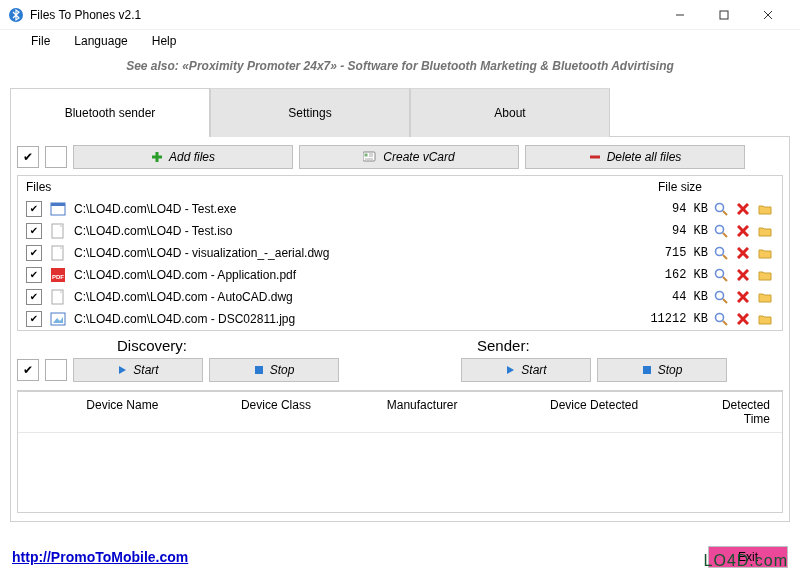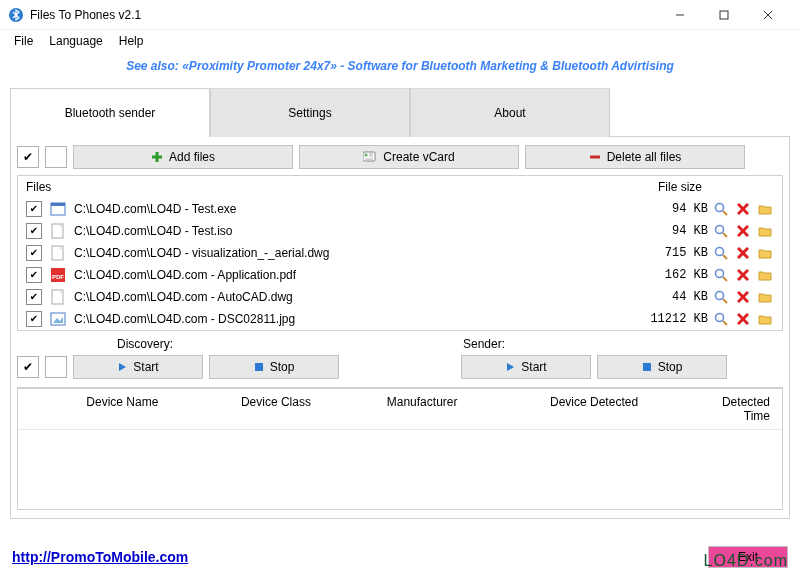--- a/index.html
+++ b/index.html
@@ -22,25 +22,25 @@
   border-bottom: 1px solid #f0f0f0;
 }
 .titlebar .title-icon { width: 16px; height: 16px; margin-right: 6px; }
 .titlebar .title { font-size: 12px; }
 .titlebar .win-controls { margin-left: auto; display: flex; gap: 0; }
 .titlebar .win-btn {
   width: 44px; height: 28px; display: flex; align-items: center; justify-content: center;
   font-size: 14px; cursor: default;
 }
 .menubar {
-  height: 22px; display: flex; align-items: center; padding: 0 6px; gap: 0;
+  height: 22px; display: flex; align-items: center; padding: 0 23px; gap: 8px;
 }
 .menubar .menu-item { padding: 2px 8px; }
 .banner {
-  text-align: center; color: #3b82f6; font-weight: bold; font-style: italic;
+  text-align: center; color: #737373; font-weight: bold; font-style: italic;
   font-size: 12px; padding: 6px 0 8px 0; line-height: 1.4; font-family: Arial, sans-serif;
 }
 .content-frame {
   margin: 4px 10px 0 10px;
 }
 .tabs { display: flex; }
 .tab {
   flex: 0 0 200px; text-align: center; padding: 17px 0;
   border: 1px solid #d0d0d0; border-bottom: none; background: #fff;
   position: relative; top: 1px;
@@ -50,40 +50,40 @@
   border: 1px solid #d0d0d0; padding: 6px 6px 8px 6px;
 }
 .ctrl-row { display: flex; align-items: center; gap: 6px; padding: 2px 0 6px 0; }
 .check-square {
   width: 22px; height: 22px; border: 1px solid #b0b0b0; background:#fff;
   display:flex; align-items:center; justify-content:center; cursor:default;
 }
 .check-square.checked::after { content:"✔"; font-size:12px; color:#000; }
 .wide-btn {
   height: 24px; background:#e8e8e8; border:1px solid #c0c0c0;
-  display:flex; align-items:center; justify-content:center; gap:6px; font-size:12px;
+  display:flex; align-items:center; justify-content:center; gap:6px; font-size:12px;font-style:italic;
 }
 .wide-btn.big { flex: 0 0 220px; }
 .wide-btn.med { flex: 0 0 130px; }
 .files-box { border:1px solid #d0d0d0; padding:0; }
 .files-header {
   display:flex; align-items:center; padding:4px 8px; font-size:12px;
 }
 .files-header .col-files { flex:1; }
 .files-header .col-size { width:90px; text-align:right; padding-right:6px; }
 .file-row {
   display:flex; align-items:center; padding:2px 8px; font-size:12px; height:22px;
 }
 .file-row .cb { width:16px; height:16px; border:1px solid #888; display:flex; align-items:center; justify-content:center; margin-right:8px;}
 .file-row .cb::after { content:"✔"; font-size:10px; }
 .file-row .ftype { width:16px; height:16px; margin-right:8px; display:flex;align-items:center;justify-content:center;}
 .file-row .fname { flex:1; white-space:nowrap; overflow:hidden; text-overflow:ellipsis; }
 .file-row .fsize { width:80px; text-align:right;font-family:Liberation Mono, monospace; }
 .file-row .action-ic { width:18px; height:16px; margin-left:4px; display:flex; align-items:center; justify-content:center;}
-.section-labels { display:flex; padding:6px 0 2px 100px; gap: 290px; font-size:12px;}
+.section-labels { display:flex; padding:6px 0 2px 100px; gap: 290px; font-size:15px;}
 .dev-head { display:flex; padding:4px 8px; border-top:1px solid #d0d0d0; font-size:12px;}
 .dev-head .dcol { padding:2px 4px;margin-left:32px; }
 .dev-body { height:80px; border-top:1px solid #e8e8e8; }
 .bottom-area {
   position:absolute; bottom:8px; left:12px; right:12px; display:flex; align-items:center; height:22px;
 }
 .bottom-area a { color:#0000cc; text-decoration:underline; font-weight:bold; font-size:14px;}
 .bottom-area .exit-btn {
   margin-left:auto; width:80px; height:22px; background:#ec4899; border:1px solid #c0c0c0;
   display:flex; align-items:center; justify-content:center;

